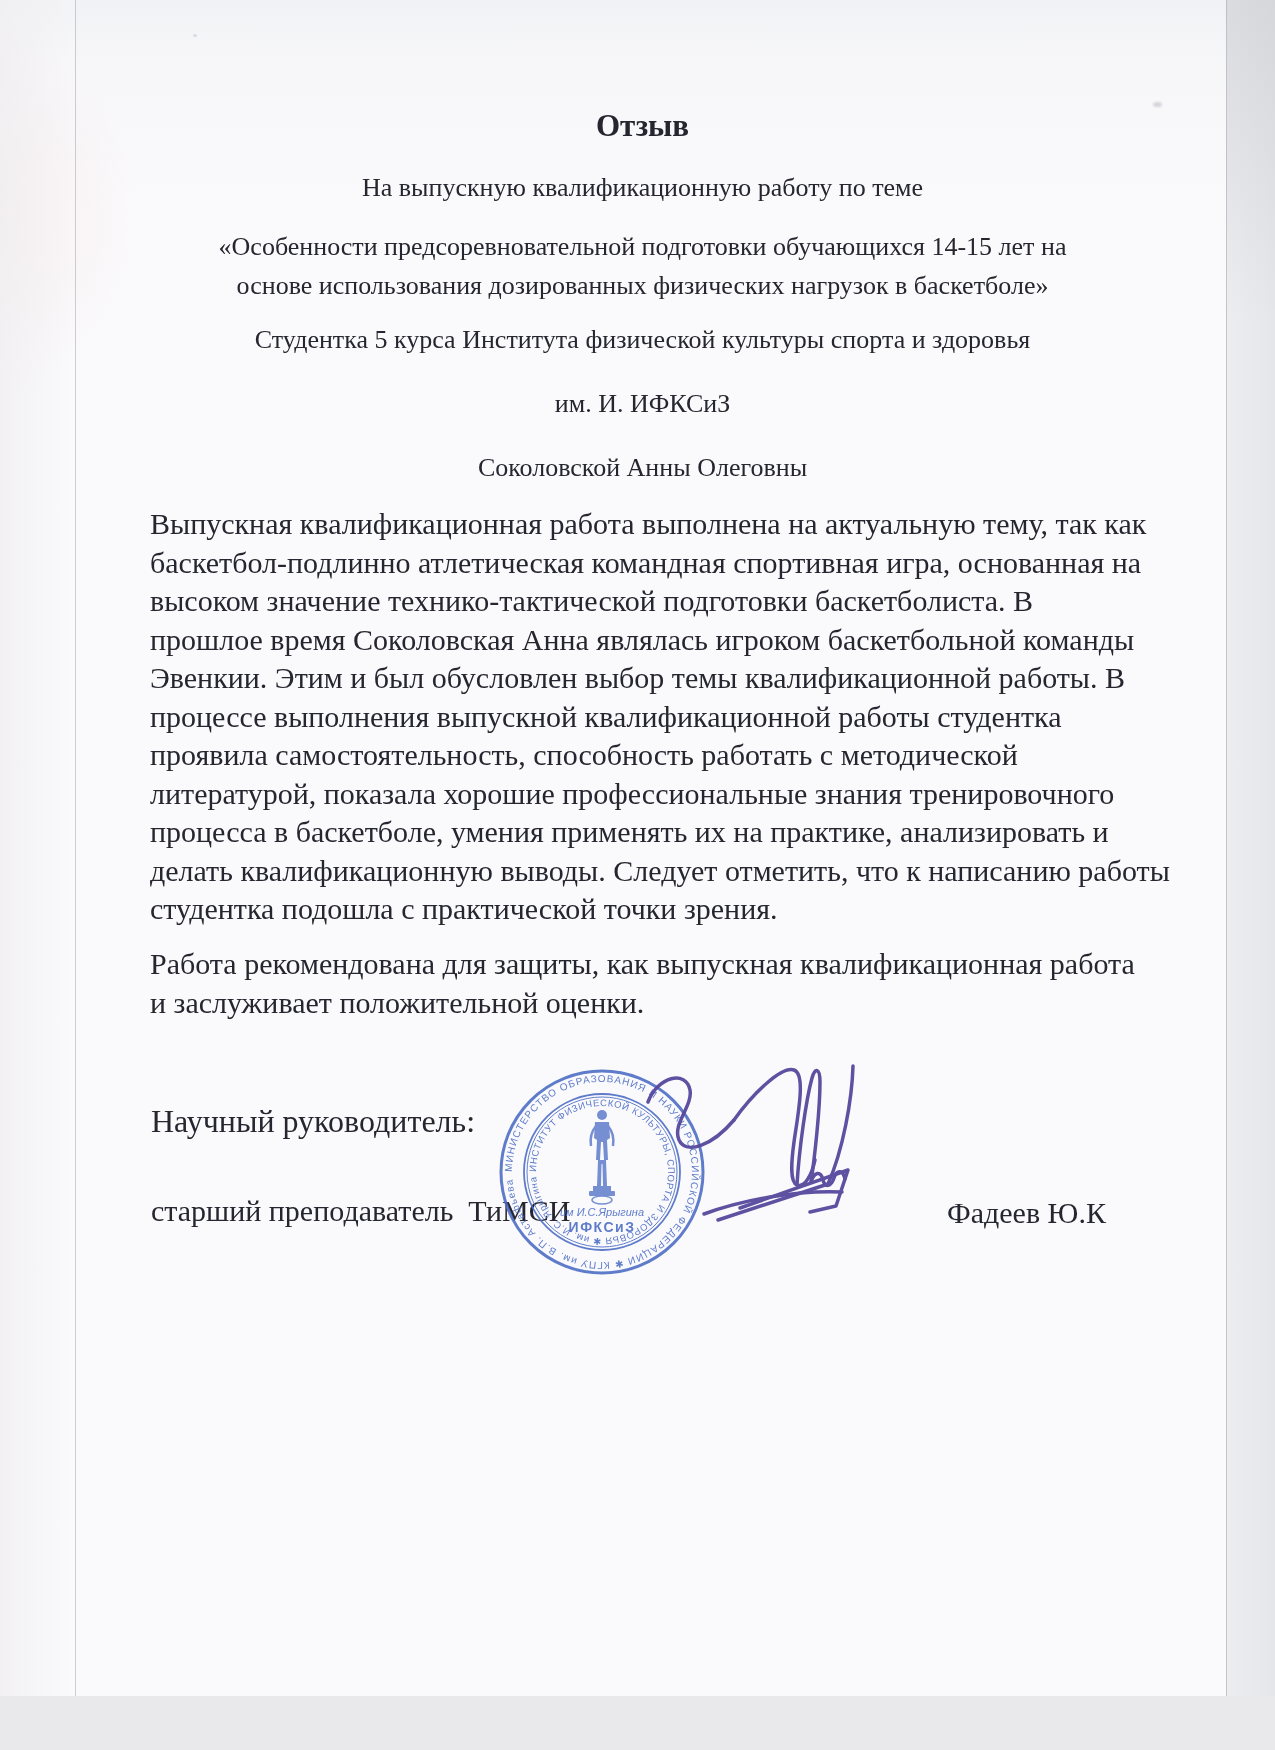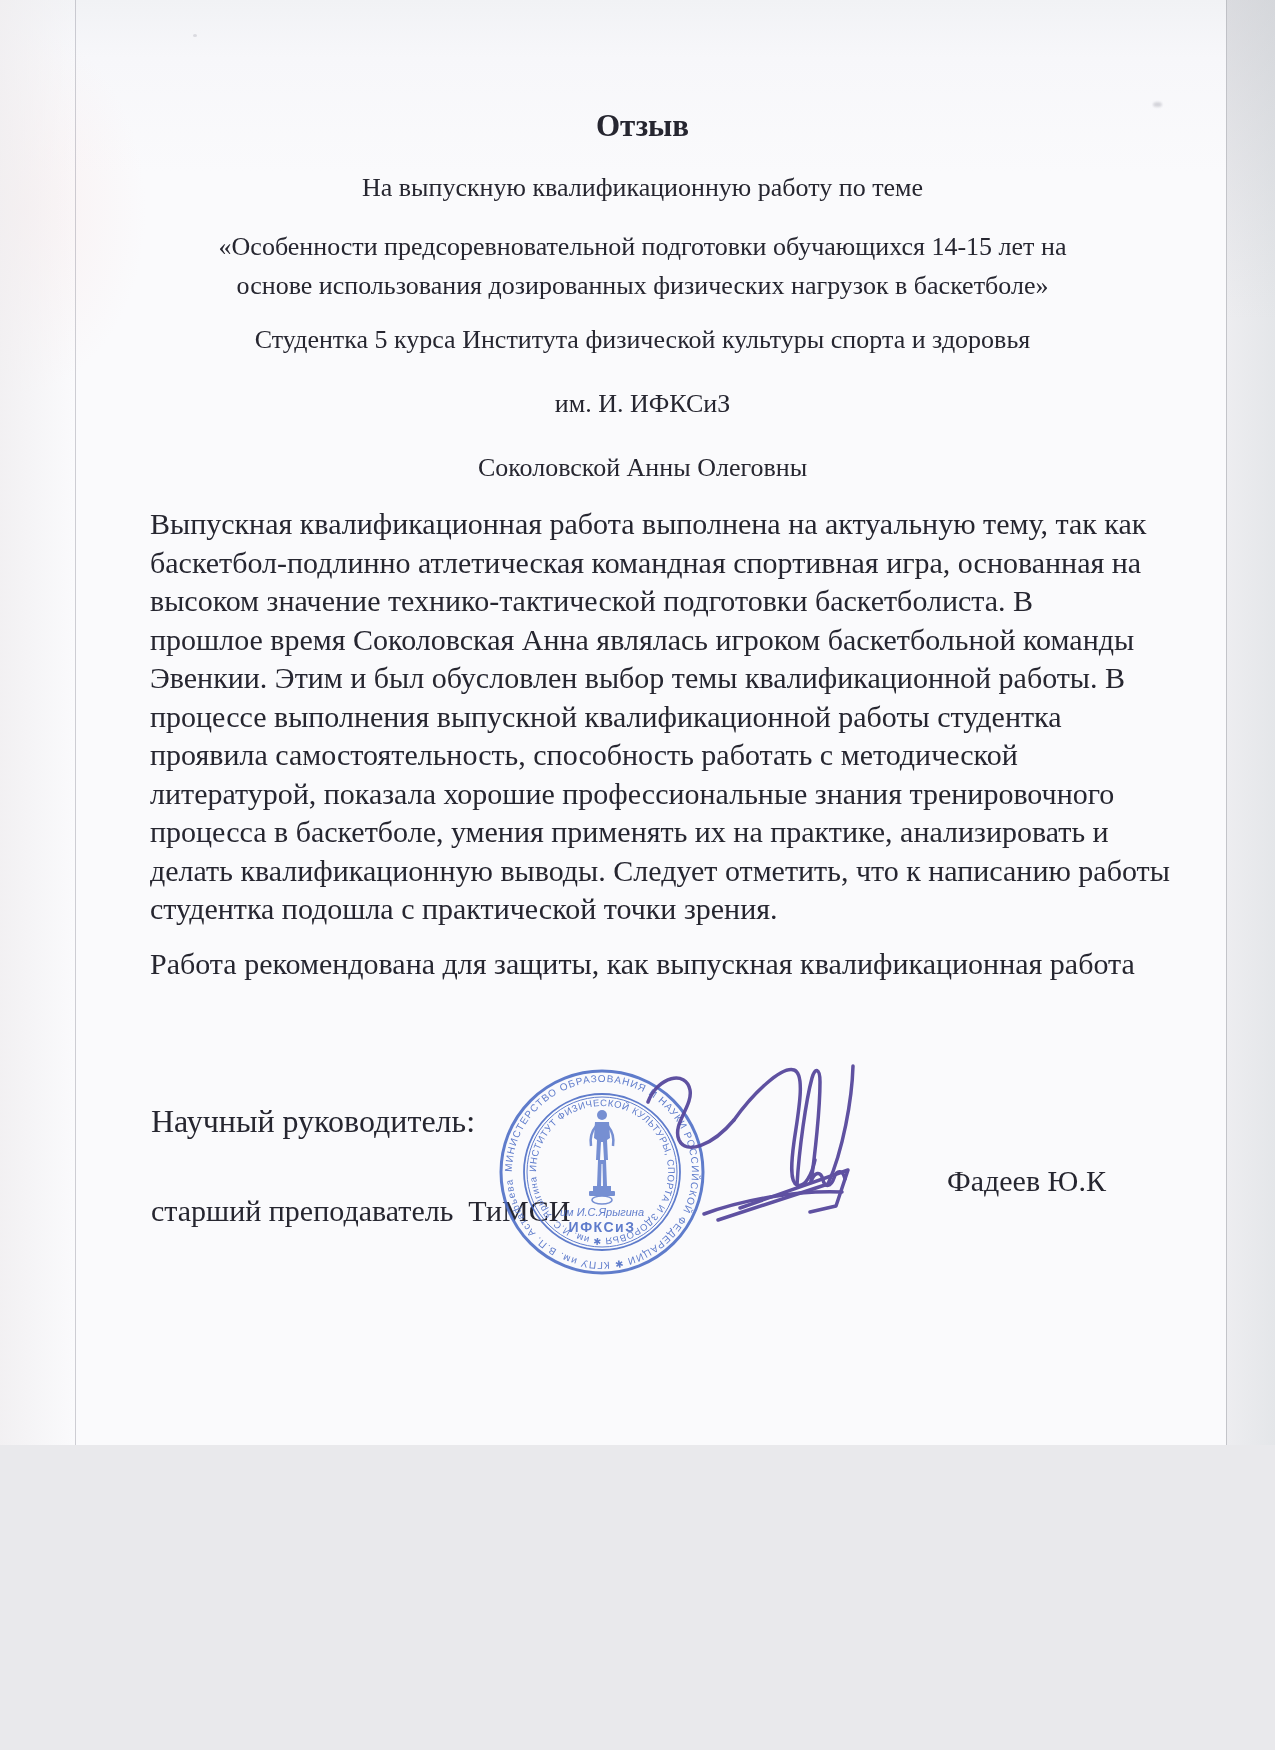--- a/index.html
+++ b/index.html
@@ -2,21 +2,21 @@
 <html><head>
 <meta charset="utf-8">
 <style>
   html,body{margin:0;padding:0;}
   body{
     width:1275px;height:1750px;
     font-family:"Liberation Serif", serif;
     background:#e9e9ec;
   }
   .page{
-    position:relative;width:1275px;height:1445px;overflow:hidden;
+    position:relative;width:1275px;height:1696px;overflow:hidden;
     background:
       radial-gradient(180px 260px at 20px 210px, rgba(248,232,232,.55), rgba(248,232,232,0) 70%),
       linear-gradient(180deg,#f1f2f5 0%,#f7f7fa 4%,#fafafc 12%,#fafafc 100%);
     color:#262630;
   }
   
   .left-margin-line{position:absolute;left:75px;top:0;width:1px;height:1750px;background:rgba(150,150,162,.45);}
   .left-margin-band{position:absolute;left:0;top:0;width:75px;height:1750px;background:linear-gradient(90deg,rgba(240,238,240,.8),rgba(250,250,252,.2));}
   .right-scan-band{position:absolute;left:1227px;top:0;width:48px;height:1750px;
      background:linear-gradient(90deg,#ededf0,#e4e6e9);}
@@ -31,21 +31,21 @@
      background:linear-gradient(180deg,rgba(210,211,216,0),rgba(205,206,212,.45));}
 
   
   .hline{position:absolute;left:150px;width:985px;text-align:center;
      font-size:26px;line-height:38px;white-space:nowrap;}
   .doc-title{font-weight:bold;font-size:31px;}
   .para{position:absolute;left:150px;width:1010px;font-size:30px;line-height:38.5px;}
   .para div{white-space:nowrap;}
   .sup-label{position:absolute;left:151px;top:1103px;font-size:32px;white-space:pre;}
   .sup-pos{position:absolute;left:151px;top:1166px;font-size:30px;white-space:pre;margin-top:28px;}
-  .sup-name{position:absolute;left:947px;top:1164px;font-size:30px;white-space:pre;}
+  .sup-name{position:absolute;left:947px;top:1196px;font-size:30px;white-space:pre;}
 
   
   .stamp{position:absolute;left:498px;top:1068px;opacity:.88;filter:blur(.4px);}
   .stamp text{font-family:"Liberation Sans", sans-serif;}
   .sig{position:absolute;left:600px;top:950px;opacity:.95;}
 </style>
 </head>
 <body>
 
 <div class="page">
@@ -76,20 +76,21 @@
     <div>процессе выполнения выпускной квалификационной работы студентка</div>
     <div>проявила самостоятельность, способность работать с методической</div>
     <div>литературой, показала хорошие профессиональные знания тренировочного</div>
     <div>процесса в баскетболе, умения применять их на практике, анализировать и</div>
     <div>делать квалификационную выводы. Следует отметить, что к написанию работы</div>
     <div>студентка подошла с практической точки зрения.</div>
   </div>
 
   <div class="para" style="top:945px">
     <div>Работа рекомендована для защиты, как выпускная квалификационная работа</div>
+    <div>и заслуживает положительной оценки.</div>
   </div>
 
   <div class="sup-label">Научный руководитель:</div>
   <div class="sup-pos">старший преподаватель  ТиМСИ</div>
   <div class="sup-name">Фадеев Ю.К</div>
 
   <svg class="stamp" width="208" height="212" viewBox="0 0 208 212">
     <defs>
       <path id="outerRing" d="M 14,104 a 90,90 0 1,1 180,0 a 90,90 0 1,1 -180,0" fill="none"></path>
       <path id="innerRing" d="M 38,104 a 66,66 0 1,1 132,0 a 66,66 0 1,1 -132,0" fill="none"></path>

